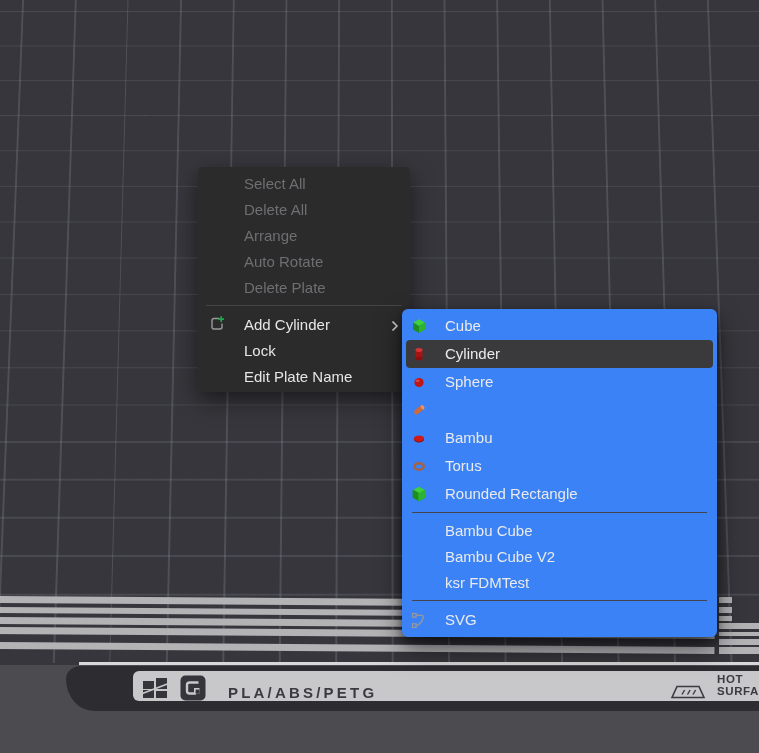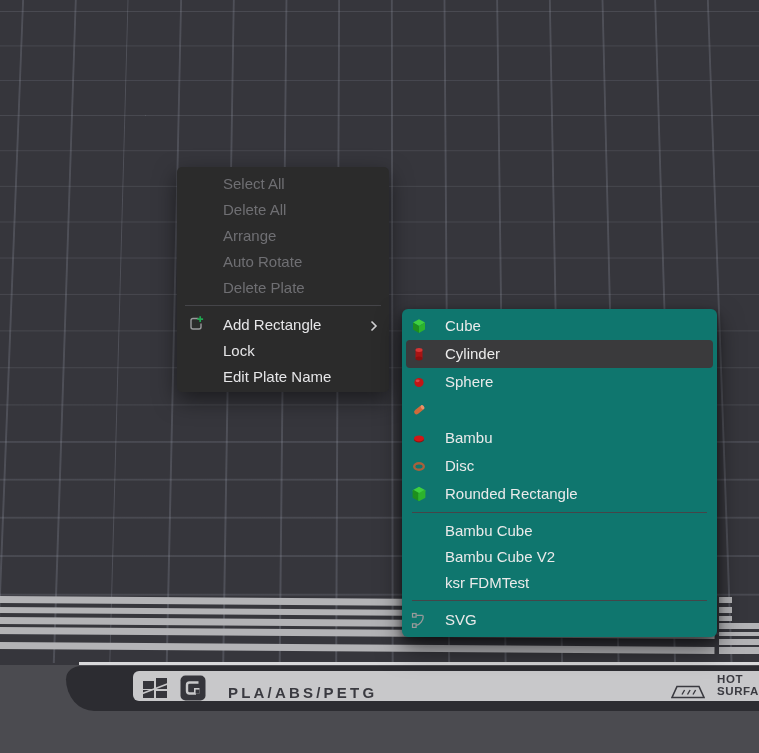--- a/index.html
+++ b/index.html
@@ -36,31 +36,31 @@
   .label-strip{position:absolute;left:133px;top:670.5px;width:626px;height:30.5px;background:#c8c8ca;
     border-radius:6px 0 0 6px;z-index:5;display:flex;align-items:flex-end;}
   .strip-logos{display:flex;align-items:center;gap:11px;margin-left:9px;}
   .material-text{margin-left:22px;font-size:15px;font-weight:bold;letter-spacing:3.2px;
     color:#3a3a40;font-family:"Liberation Sans",sans-serif;}
   .hot-icon{position:absolute;left:538px;bottom:2px;}
   .hot-text{position:absolute;left:584px;top:2.5px;font-size:11.5px;font-weight:bold;
     line-height:12px;color:#3a3a40;letter-spacing:0.6px;white-space:nowrap;}
 
   
-  .menu{position:absolute;left:177px;top:167px;width:212px;background:#2b2b2b;border-radius:5px;
+  .menu{position:absolute;left:198px;top:167px;width:212px;background:#2b2b2b;border-radius:5px;
     padding:3px 0;z-index:30;box-shadow:0 8px 22px rgba(0,0,0,0.5);}
   .mi{height:26px;display:flex;align-items:center;padding-left:10px;position:relative;}
   .mi-icon{width:36px;display:flex;align-items:center;}
   .mi-label{font-size:15px;color:#e6e6e8;}
   .mi-label.dim{color:#6f6f73;}
   .menu-sep{height:1px;background:#454549;margin:5px 8px;}
   .chev{position:absolute;right:11px;top:7px;}
 
   
-  .submenu{position:absolute;left:402px;top:308.5px;width:315px;background:#0f766e;border-radius:6px;
+  .submenu{position:absolute;left:402px;top:308.5px;width:315px;background:#3b82f6;border-radius:6px;
     padding:3px 0;z-index:31;box-shadow:0 12px 26px rgba(0,0,0,0.55), 0 3px 8px rgba(0,0,0,0.4);}
   .smi{height:28px;display:flex;align-items:center;margin:0 4px;padding-left:5px;border-radius:4px;position:relative;}
   .smi.short{height:26px;text-align:center;}
   .smi.hl{background:#3a3a3c;}
   .smi-icon{width:16px;height:16px;margin-right:18px;flex:0 0 16px;}
   .smi-label{font-size:15px;color:#eaeaea;white-space:nowrap;}
   .sub-sep{height:1px;background:#454549;margin:4px 10px 5px;}
 </style>
 </head>
 <body>
@@ -140,21 +140,21 @@
       <span class="mi-label dim">Delete Plate</span>
     </div>
     <div class="menu-sep"></div>
     <div class="mi">
       <span class="mi-icon">
         <svg width="18" height="18" viewBox="0 0 18 18">
           <path d="M11.5,3.5 H6 Q4,3.5 4,5.5 V12 Q4,14 6,14 H12 Q14,14 14,12 V8.5" stroke="#9a9a9d" stroke-width="1.4" fill="none"></path>
           <path d="M13.2,1.2 V7 M10.3,4.1 H16.1" stroke="#1fa750" stroke-width="1.7" fill="none"></path>
         </svg>
       </span>
-      <span class="mi-label">Add Rectangle</span>
+      <span class="mi-label">Add Cylinder</span>
       <span class="chev">
         <svg width="8" height="12" viewBox="0 0 8 12">
           <polyline points="1.5,1.5 6,6 1.5,10.5" stroke="#d2d2d4" stroke-width="1.6" fill="none"></polyline>
         </svg>
       </span>
     </div>
     <div class="mi">
       <span class="mi-icon"></span>
       <span class="mi-label">Lock</span>
     </div>
@@ -212,21 +212,21 @@
         </svg>
       </span>
       <span class="smi-label">Bambu</span>
     </div>
     <div class="smi">
       <span class="smi-icon">
         <svg width="16" height="16" viewBox="0 0 16 16">
           <ellipse cx="8" cy="8.5" rx="4.8" ry="3.2" fill="none" stroke="#a8613c" stroke-width="2.4"></ellipse>
         </svg>
       </span>
-      <span class="smi-label">Disc</span>
+      <span class="smi-label">Torus</span>
     </div>
     <div class="smi">
       <span class="smi-icon">
         <svg width="16" height="16" viewBox="0 0 16 16">
           <polygon points="8,1.6 13.6,4.8 8,8 2.4,4.8" fill="#3fcf3f" stroke="#3fcf3f" stroke-width="1.6" stroke-linejoin="round"></polygon>
           <polygon points="2.4,4.8 8,8 8,14.4 2.4,11.2" fill="#1e8f1e" stroke="#1e8f1e" stroke-width="1.6" stroke-linejoin="round"></polygon>
           <polygon points="8,8 13.6,4.8 13.6,11.2 8,14.4" fill="#2db32d" stroke="#2db32d" stroke-width="1.6" stroke-linejoin="round"></polygon>
         </svg>
       </span>
       <span class="smi-label">Rounded Rectangle</span>

